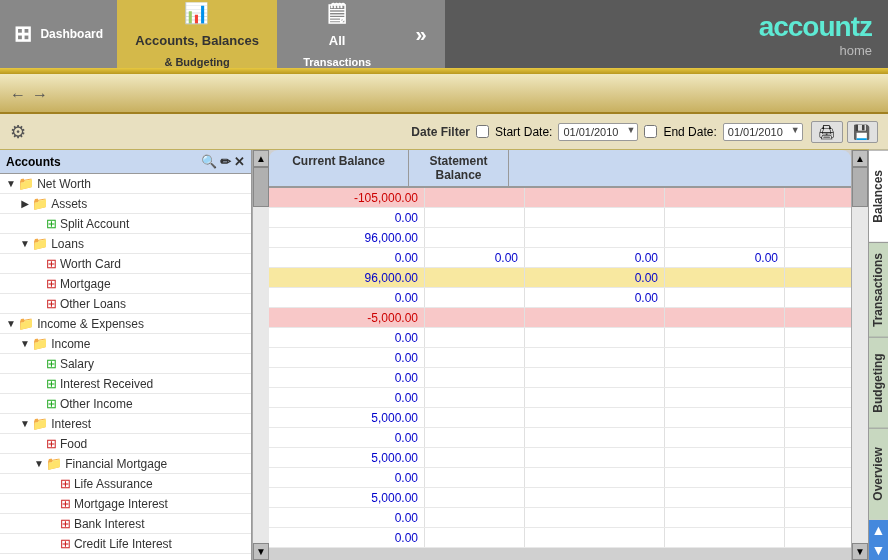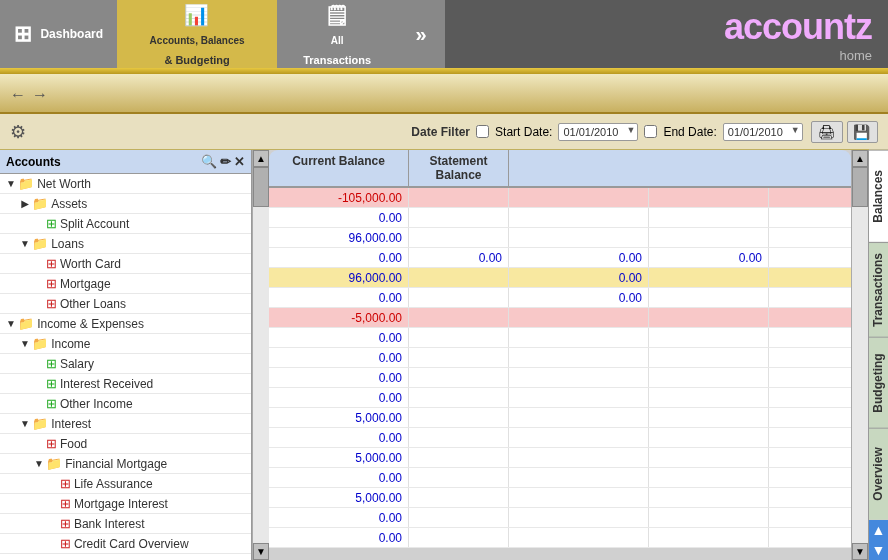--- a/index.html
+++ b/index.html
@@ -14,23 +14,23 @@
       display: flex; align-items: center; justify-content: center;
       padding: 6px 14px; cursor: pointer; border: none;
       font-size: 12px; font-weight: bold; text-align: center;
       gap: 8px; min-width: 90px;
     }
     .nav-btn.dashboard { background: #888; color: #fff; }
     .nav-btn.accounts { background: #d4b94a; color: #333; flex-direction: column; min-width: 160px; }
     .nav-btn.transactions { background: #888; color: #fff; flex-direction: column; min-width: 120px; }
     .nav-btn.more { background: #888; color: #fff; font-size: 20px; min-width: 48px; }
     .nav-brand { margin-left: auto; display: flex; flex-direction: column; align-items: flex-end; justify-content: center; padding-right: 16px; color: #ccc; }
-    .nav-brand .brand-name { font-size: 36px; font-weight: bold; color: #f0abfc; letter-spacing: -1px; }
+    .nav-brand .brand-name { font-size: 28px; font-weight: bold; color: #5eead4; letter-spacing: -1px; }
     .nav-brand .brand-sub { font-size: 13px; color: #bbb; }
-    .nav-btn .line1 { font-weight: bold; font-size: 10px; }
+    .nav-btn .line1 { font-weight: bold; font-size: 13px; }
     .nav-btn .line2 { font-size: 11px; }
 
     
     .yellow-stripe { height: 6px; background: linear-gradient(to bottom, #e8c840, #b89820); }
 
     
     .breadcrumb-bar {
       display: flex; align-items: center;
       background: linear-gradient(to bottom, #f0e8c0, #c8b060);
       height: 40px; padding: 0 10px; gap: 6px;
@@ -95,21 +95,21 @@
       background: #c8d8f0; border-bottom: 2px solid #999;
     }
     .table-header-cell {
       padding: 4px 6px; font-weight: bold; font-size: 12px; color: #333;
       border-right: 1px solid #999; text-align: center;
     }
     .table-body { flex: 1; overflow-y: auto; }
     .table-row-data {
       display: grid;
       grid-template-columns: 140px 100px 140px 120px;
-      border-bottom: 1px solid #e8e8e8; min-height: 20px;
+      border-bottom: 1px solid #e8e8e8; min-height: 20px; padding-left: 16px;
     }
     .table-row-data:nth-child(even) { background: #f0f0f0; }
     .table-row-data.row-white { background: #fff; }
     .table-row-data.row-red { background: #f8c8c8; }
     .table-row-data.row-selected { background: #f8e8a0; }
     .table-cell {
       padding: 2px 6px; font-size: 12px; text-align: right;
       border-right: 1px solid #e0e0e0; display: flex; align-items: center; justify-content: flex-end;
     }
 
@@ -318,21 +318,21 @@
         <div class="tree-row row-white">
           <span style="width:46px;display:inline-block;"></span>
           <span class="tree-toggle"></span>
           <span style="color:#cc2222;margin-right:3px;font-size:13px;">⊞</span>
           <span class="tree-label">Bank Interest</span>
         </div>
         <div class="tree-row row-white">
           <span style="width:46px;display:inline-block;"></span>
           <span class="tree-toggle"></span>
           <span style="color:#cc2222;margin-right:3px;font-size:13px;">⊞</span>
-          <span class="tree-label">Credit Card Overview</span>
+          <span class="tree-label">Credit Life Interest</span>
         </div>
       </div>
   </div>
 
   <div class="scroll-col">
     <div class="scroll-btn">▲</div>
     <div class="scroll-track">
       <div class="scroll-thumb"></div>
     </div>
     <div class="scroll-btn">▼</div>

